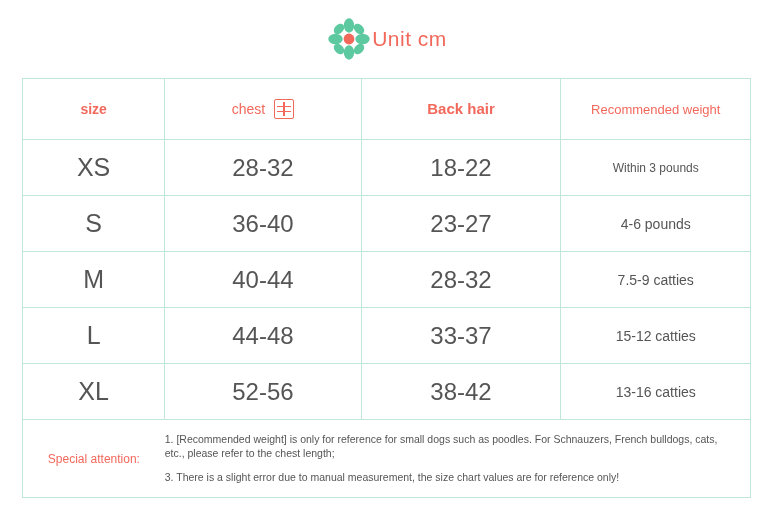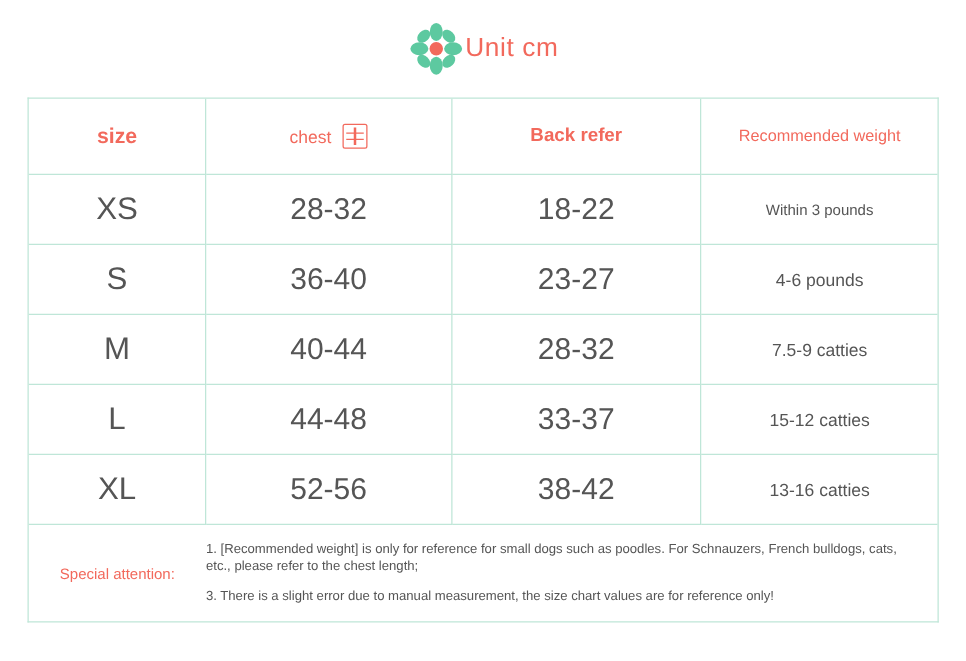--- a/index.html
+++ b/index.html
@@ -68,21 +68,21 @@
   table.size-table th:last-child,
   table.size-table td:last-child {
     border-right: none;
   }
 
   thead th {
     height: 60px;
     font-weight: normal;
     color: #f2695c;
   }
-  .th-size { font-size: 17px; font-weight: bold; }
+  .th-size { font-size: 14px; font-weight: bold; }
   .th-chest {
     font-size: 14px;
     display: inline-flex;
     align-items: center;
     gap: 9px;
     justify-content: center;
   }
   .th-backlong { font-size: 15px; font-weight: bold; }
   .th-weight { font-size: 13px; }
 
@@ -191,21 +191,21 @@
           <th>
             <span class="th-size">size</span>
           </th>
           <th>
             <span class="th-chest">
               <span>chest</span>
               <span class="chest-icon"></span>
             </span>
           </th>
           <th>
-            <span class="th-backlong">Back refer</span>
+            <span class="th-backlong">Back hair</span>
           </th>
           <th>
             <span class="th-weight">Recommended weight</span>
           </th>
         </tr>
       </thead>
       <tbody>
         <tr>
           <td class="cell-size">XS</td>
           <td class="cell-chest">28-32</td>

